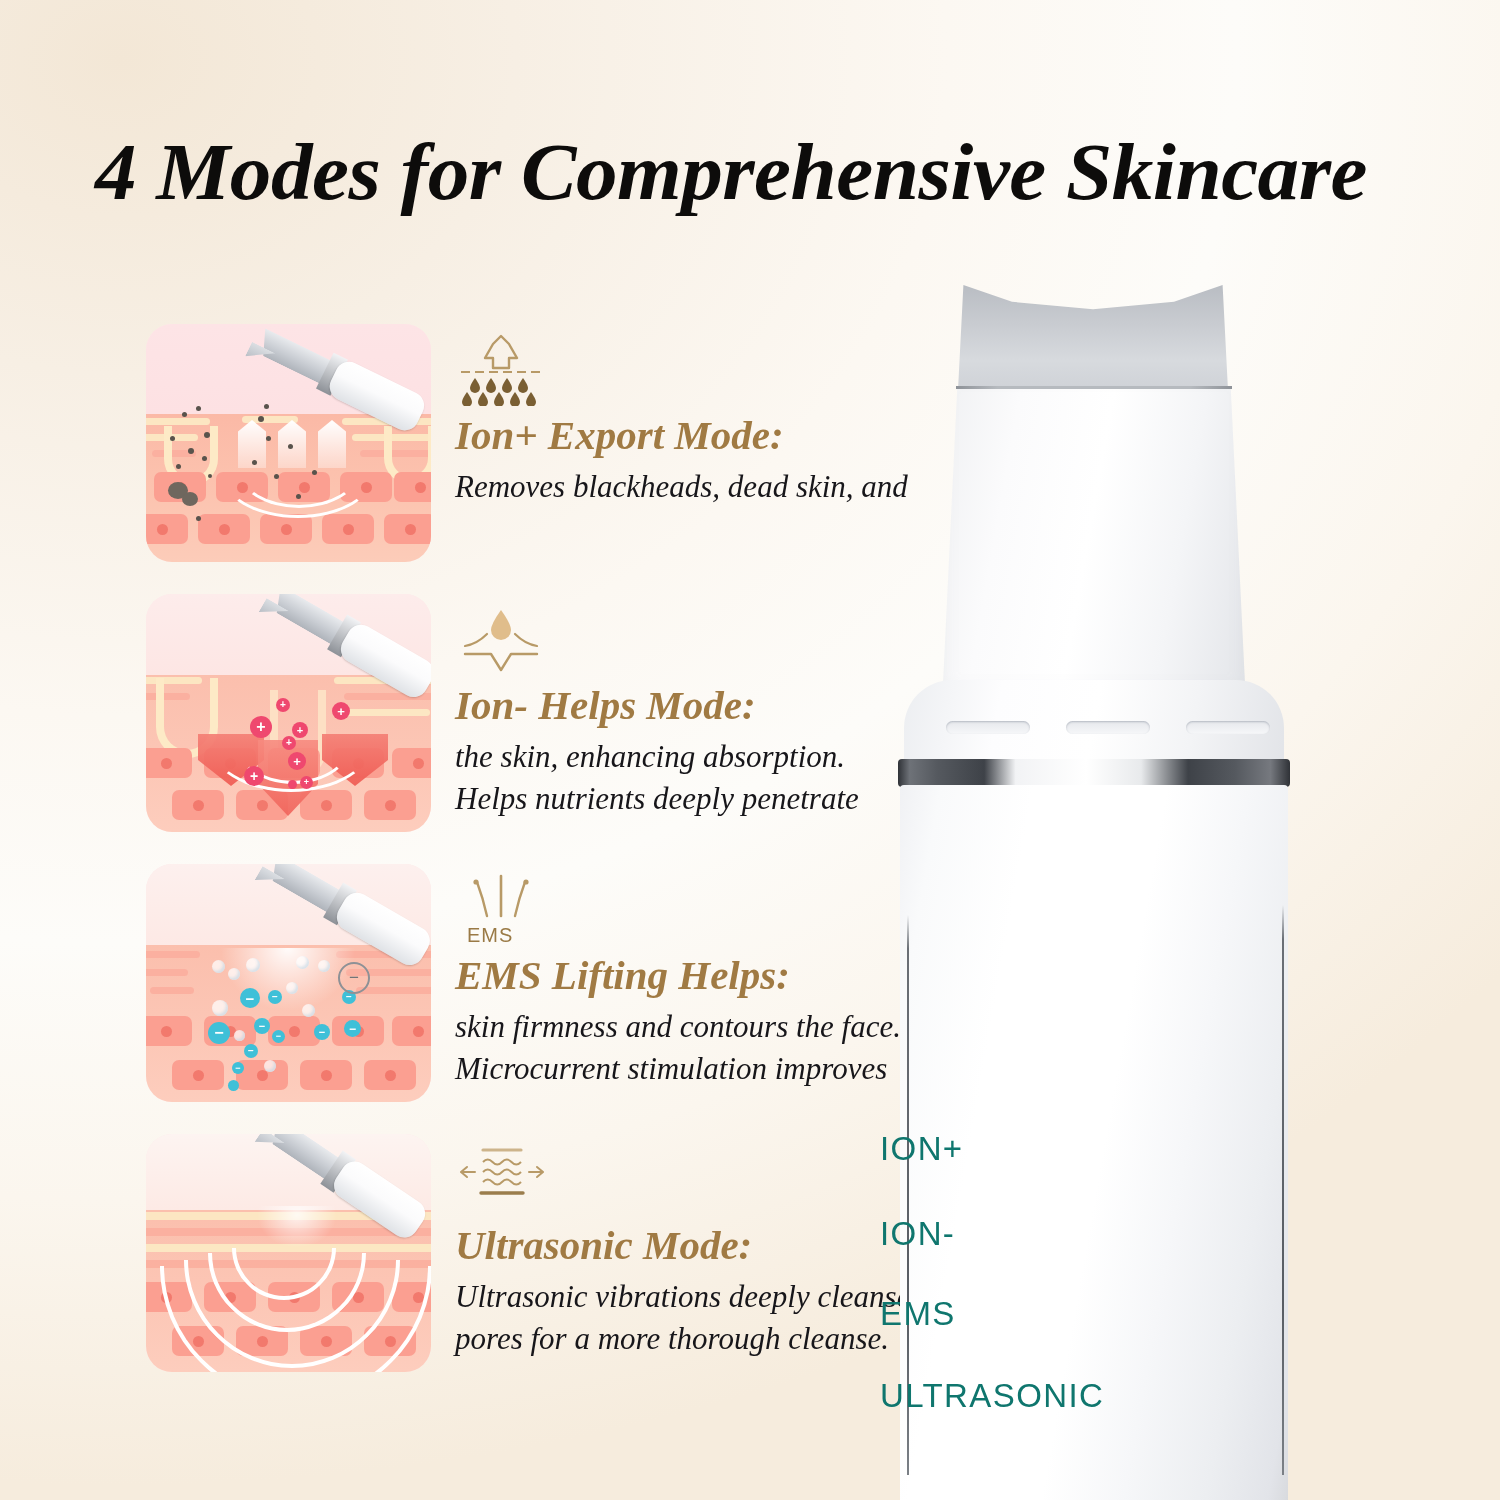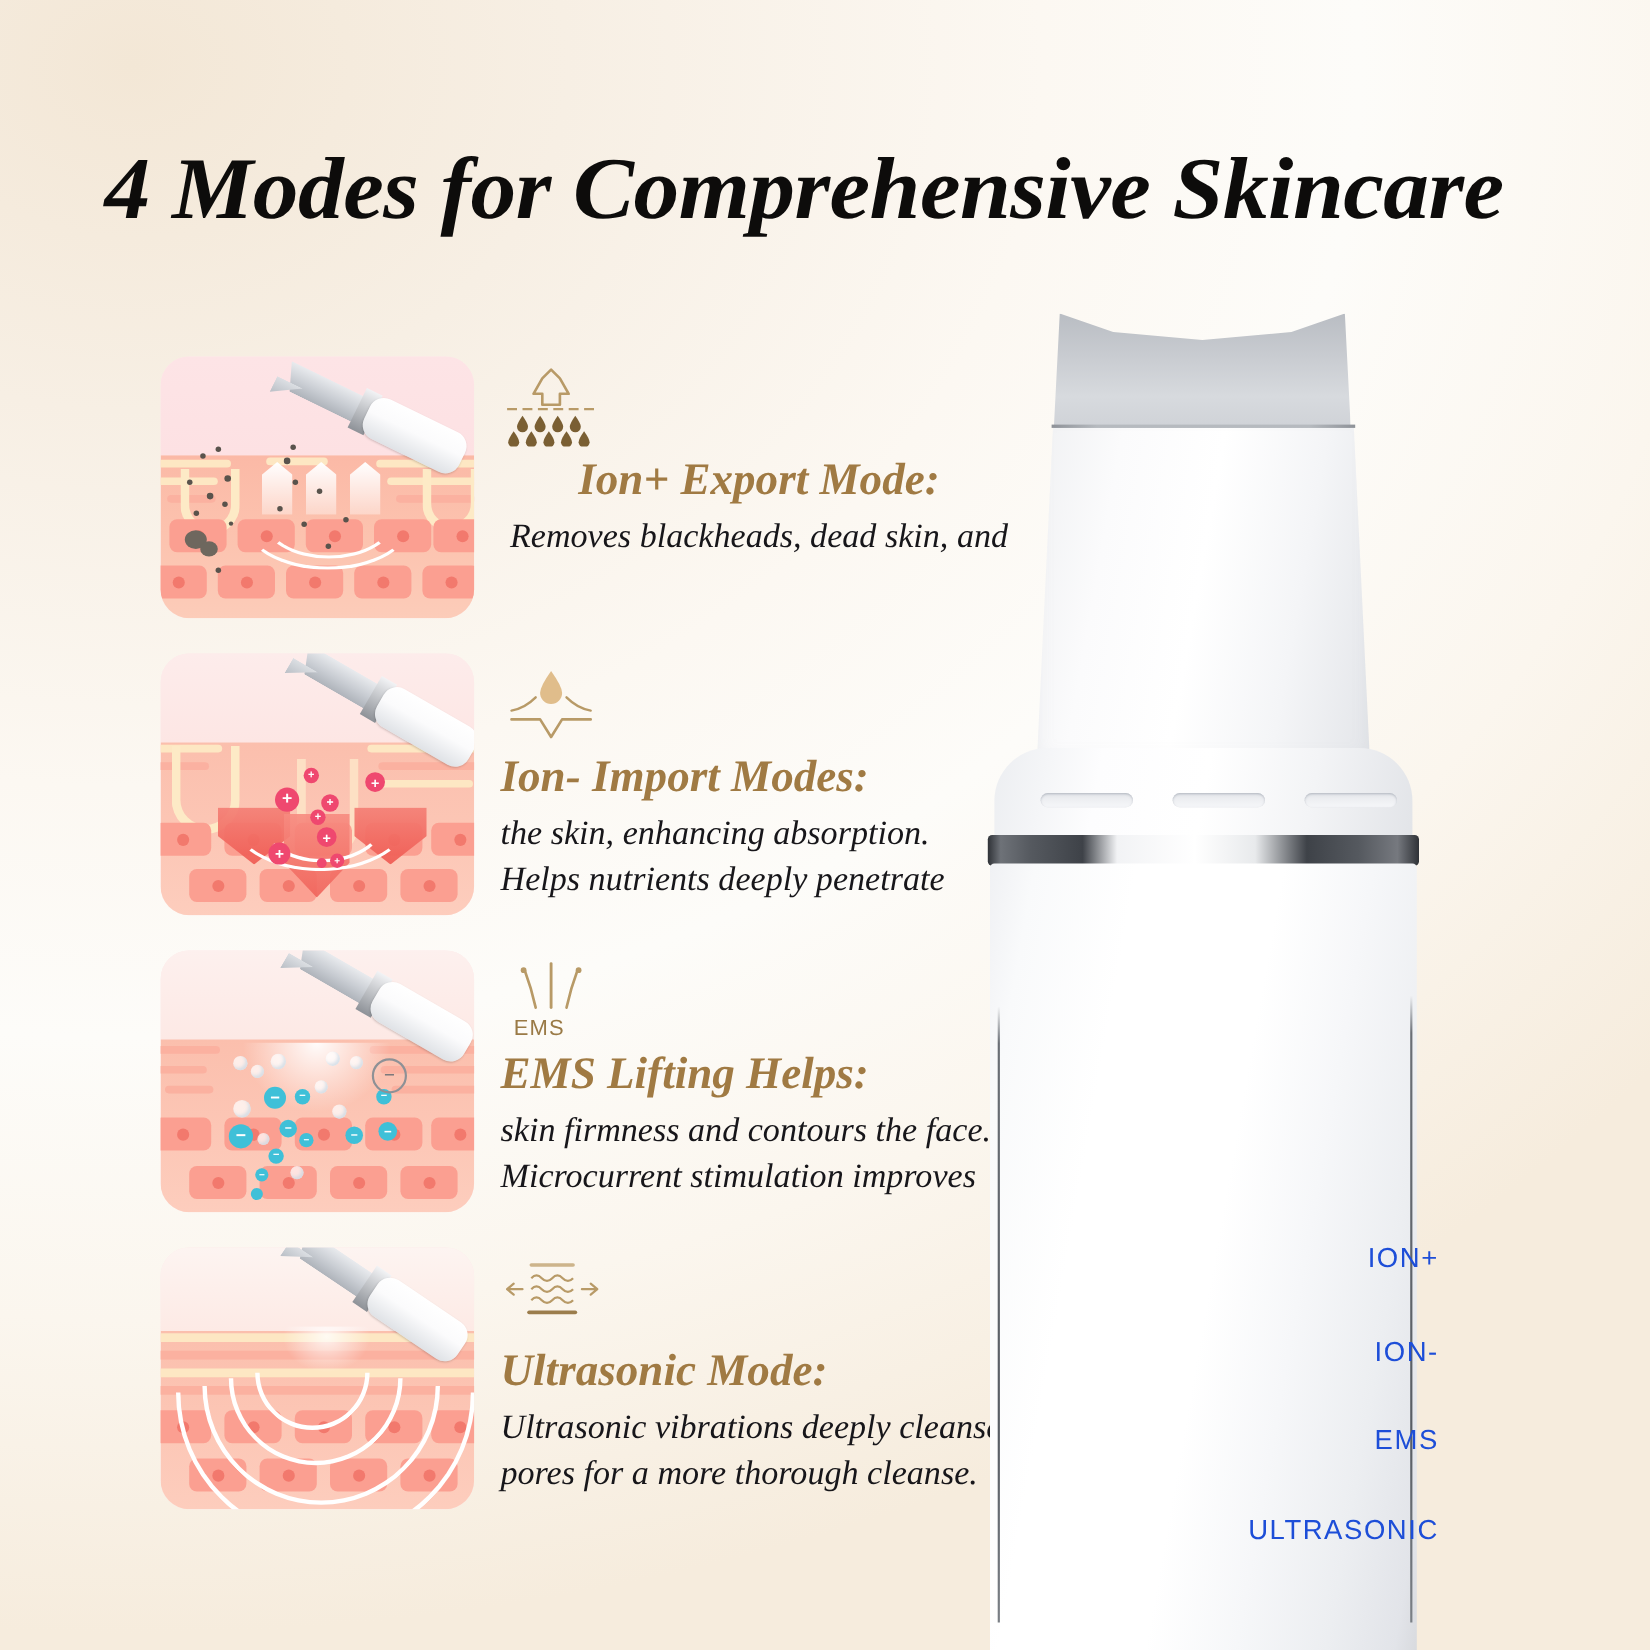--- a/index.html
+++ b/index.html
@@ -17,21 +17,21 @@
     font-family:"Liberation Serif",serif;
     font-style:italic;font-weight:bold;
     font-size:80px;line-height:1;color:#0d0c0b;
     letter-spacing:-0.5px;
     transform:scaleX(1.04);transform-origin:left center;
     white-space:nowrap;
   }
 
   
   .row{position:absolute;left:0;width:930px;height:258px;}
-  .row.r0{top:318px;text-align:center;}
+  .row.r0{top:318px;}
   .row.r1{top:588px;}
   .row.r2{top:858px;}
   .row.r3{top:1128px;}
 
   
   .thumb{
     position:absolute;left:146px;top:6px;width:285px;height:238px;
     border-radius:26px;overflow:hidden;
     background:#fde9e9;
   }
@@ -144,22 +144,22 @@
     position:absolute;left:20px;top:500px;width:388px;height:715px;border-radius:4px 4px 0 0;
     background:linear-gradient(100deg,
       #f0f1f4 0%, #f9fafb 8%, #ffffff 26%, #ffffff 52%,
       #f6f7f9 68%, #eceef1 84%, #e2e4e9 96%, #d8dade 100%);
   }
   .seam{position:absolute;width:2px;background:linear-gradient(180deg,rgba(90,95,103,0) 0%,#6a6f76 6%,#585d64 70%,#7b8086 100%);}
   .seam.left{left:27px;top:630px;height:560px;}
   .seam.right{left:402px;top:620px;height:570px;}
 
   .dev-label{
-    position:absolute;left:0;width:428px;text-align:right;
-    font-family:"Liberation Sans",sans-serif;font-size:25px;letter-spacing:1.4px;color:#1d4ed8;
+    position:absolute;left:0;width:428px;text-align:left;
+    font-family:"Liberation Sans",sans-serif;font-size:33px;letter-spacing:1.4px;color:#0f766e;
   }
   .dev-label.l0{top:845px;}
   .dev-label.l1{top:930px;}
   .dev-label.l2{top:1010px;}
   .dev-label.l3{top:1092px;}
 </style>
 </head>
 <body>
 
 <div class="stage">
@@ -348,21 +348,21 @@
 
     <div class="txt">
       <div class="mode-icon">
         <svg viewBox="0 0 92 74" width="92" height="74">
           <path d="M46 8 q10 14 10 20 a10 10 0 0 1 -20 0 q0 -6 10 -20z" fill="#e0bd8b"></path>
           <path d="M10 44 q12 -2 22 -12" fill="none" stroke="#b89a67" stroke-width="2.2" stroke-linecap="round"></path>
           <path d="M82 44 q-12 -2 -22 -12" fill="none" stroke="#b89a67" stroke-width="2.2" stroke-linecap="round"></path>
           <path d="M10 52 h26 l10 16 l10 -16 h26" fill="none" stroke="#b89a67" stroke-width="2.4" stroke-linejoin="round" stroke-linecap="round"></path>
         </svg>
       </div>
-      <div class="mode-head">Ion- Import Modes:</div>
+      <div class="mode-head">Ion- Helps Mode:</div>
       <div class="mode-body">
         <span>the skin, enhancing absorption.</span>
         <span>Helps nutrients deeply penetrate</span>
       </div>
     </div>
   </div>
 
   <div class="row r2">
 
     <div class="thumb">

